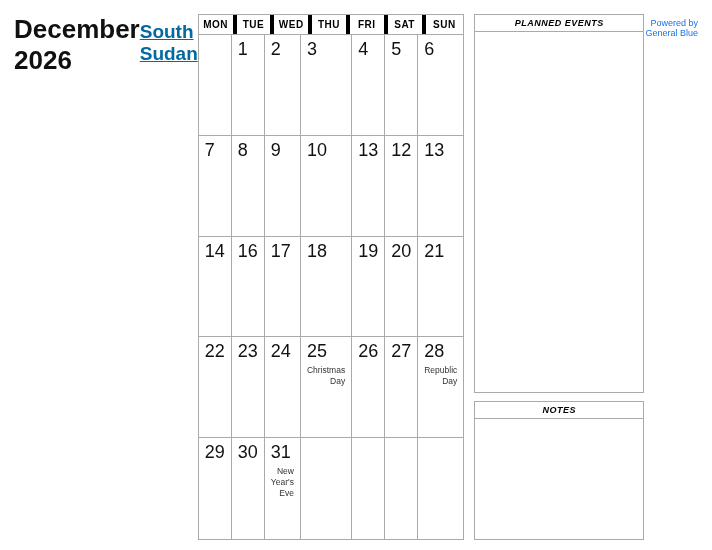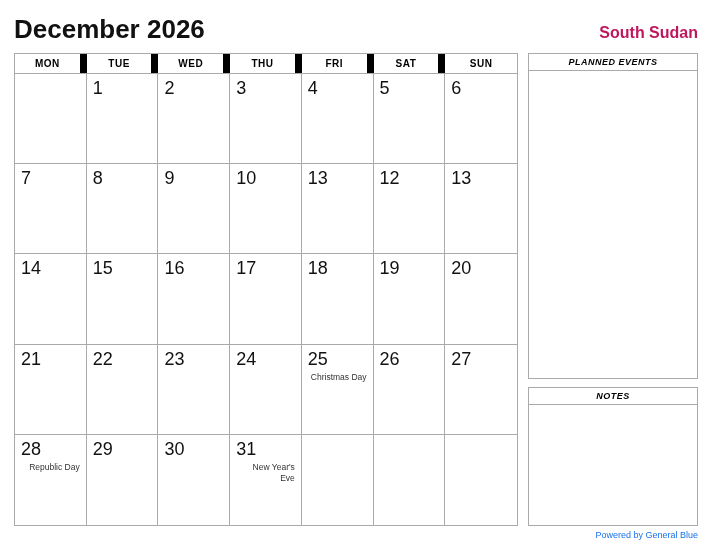--- a/index.html
+++ b/index.html
@@ -12,37 +12,37 @@
       width: 712px;
       height: 550px;
       overflow: hidden;
     }
     .page {
       background: white;
       width: 712px;
       height: 550px;
       padding: 14px 14px 10px 14px;
       display: flex;
-      flex-direction: column;
     }
     .header {
       display: flex;
       justify-content: space-between;
       align-items: baseline;
       margin-bottom: 8px;
     }
     .title {
       font-size: 26px;
       font-weight: bold;
       color: #111;
     }
     .country {
-      font-size: 16px;
-      font-weight: bold;
-      color: #be185d;
+      font-size: 19px;
+      font-weight: bold;
+      color: #0369a1;
+      text-decoration: underline;
     }
     .main-layout {
       display: flex;
       gap: 10px;
       flex: 1;
     }
     .calendar {
       flex: 1;
       border: 1px solid #aaa;
       display: flex;
@@ -51,21 +51,21 @@
     .cal-header {
       display: grid;
       grid-template-columns: repeat(7, 1fr);
       border-bottom: 1px solid #aaa;
     }
     .cal-header-cell {
       text-align: center;
       font-size: 10px;
       font-weight: bold;
       padding: 4px 2px;
-      border-right: 7px solid #000000;
+      border-right: 4px solid #000000;
       letter-spacing: 0.5px;
     }
     .cal-header-cell:last-child {
       border-right: none;
     }
     .cal-body {
       display: grid;
       grid-template-columns: repeat(7, 1fr);
       grid-template-rows: repeat(5, 1fr);
       flex: 1;
@@ -201,23 +201,20 @@
           <div class="cal-cell">
             <span class="day-number">12</span>
           </div>
           <div class="cal-cell">
             <span class="day-number">13</span>
           </div>
           <div class="cal-cell">
             <span class="day-number">14</span>
           </div>
           <div class="cal-cell">
-            <span class="day-number">15</span>
-          </div>
-          <div class="cal-cell">
             <span class="day-number">16</span>
           </div>
           <div class="cal-cell">
             <span class="day-number">17</span>
           </div>
           <div class="cal-cell">
             <span class="day-number">18</span>
           </div>
           <div class="cal-cell">
             <span class="day-number">19</span>

